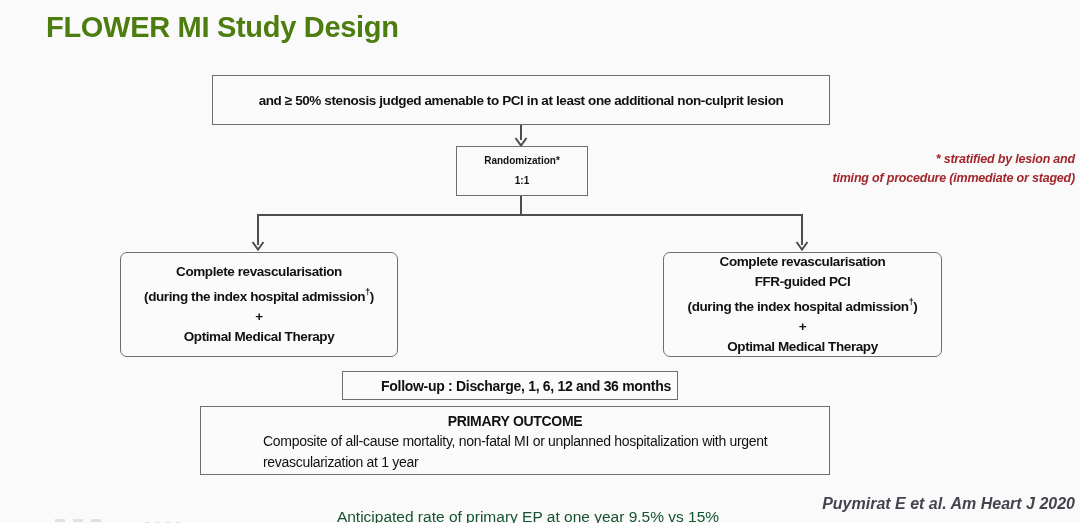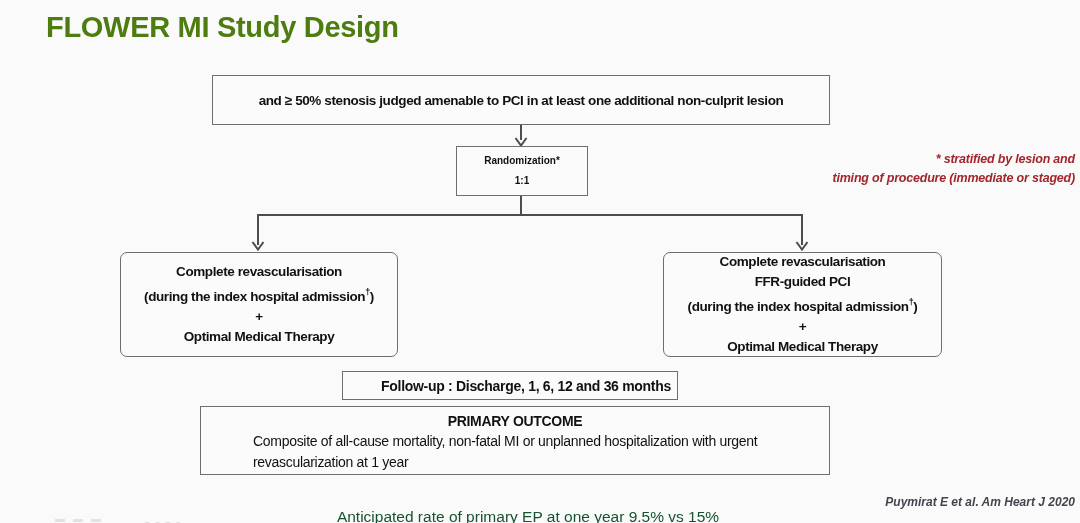--- a/index.html
+++ b/index.html
@@ -30,31 +30,31 @@
     font-size:12.5px; font-weight:bold; font-style:italic;
     color:#A2262C; line-height:19px; letter-spacing:-0.2px;
   }
   .arm { top:252px; height:105px; font-size:13.5px; font-weight:bold; letter-spacing:-0.4px;border-radius:7px; }
   .arm-left  { left:120px; width:278px; }
   .arm-right { left:663px; width:279px; }
   .arm sup { font-size:9px; }
   .followup { left:342px; top:371px; width:336px; height:29px;
     font-size:14px; font-weight:bold; letter-spacing:-0.3px;padding-left:32px; }
   .primary { left:200px; top:406px; width:630px; height:69px;
-    justify-content:flex-start; padding:4px 8px; text-align:left;
+    justify-content:flex-start; padding:4px 18px; text-align:left;
     font-size:14px; letter-spacing:-0.3px; }
   .primary .heading { text-align:center; font-weight:bold; line-height:20px; font-size:14px; }
   .primary .line { line-height:21px;margin-left:44px; }
   .anticipated {
     position:absolute; left:0; top:508px; width:1056px; text-align:center;
     font-size:15.5px; color:#14532d;
   }
   .citation {
     position:absolute; right:5px; top:495px;
-    font-size:12px; font-weight:bold; font-style:italic; color:#45444E;
+    font-size:16px; font-weight:bold; font-style:italic; color:#45444E;
   }
   .clipped-frag {
     position:absolute; left:143px; top:518px; height:5px; width:70px;
     overflow:hidden; font-size:15px; font-weight:bold; color:#DCDCDC;
     letter-spacing:2px;
   }
   .clipped-dashes {
     position:absolute; left:55px; top:519px; width:48px; height:3px;
     background:repeating-linear-gradient(90deg,#E2E2E2 0 10px,transparent 10px 18px);
   }

